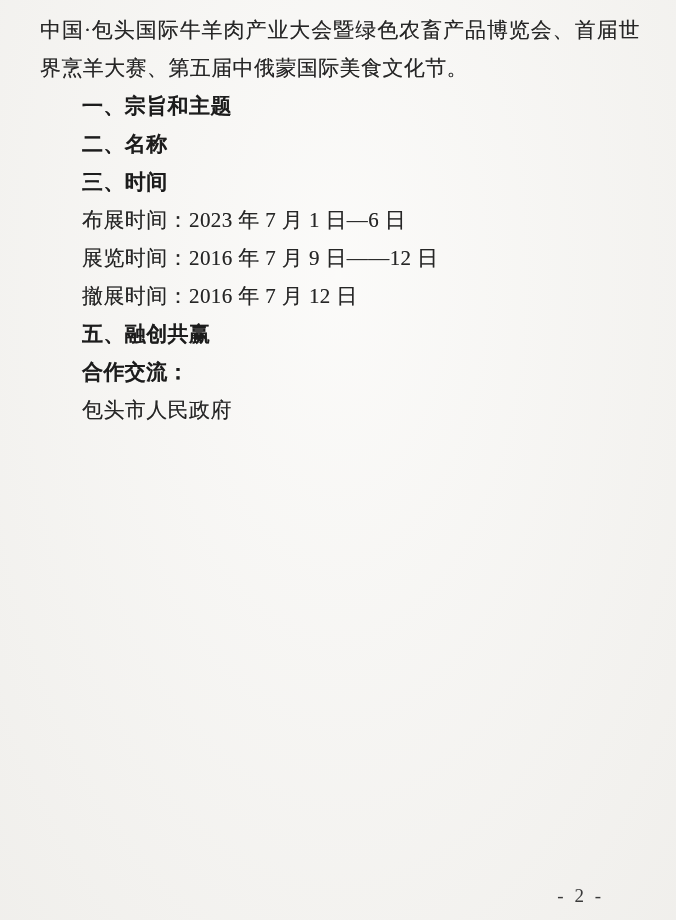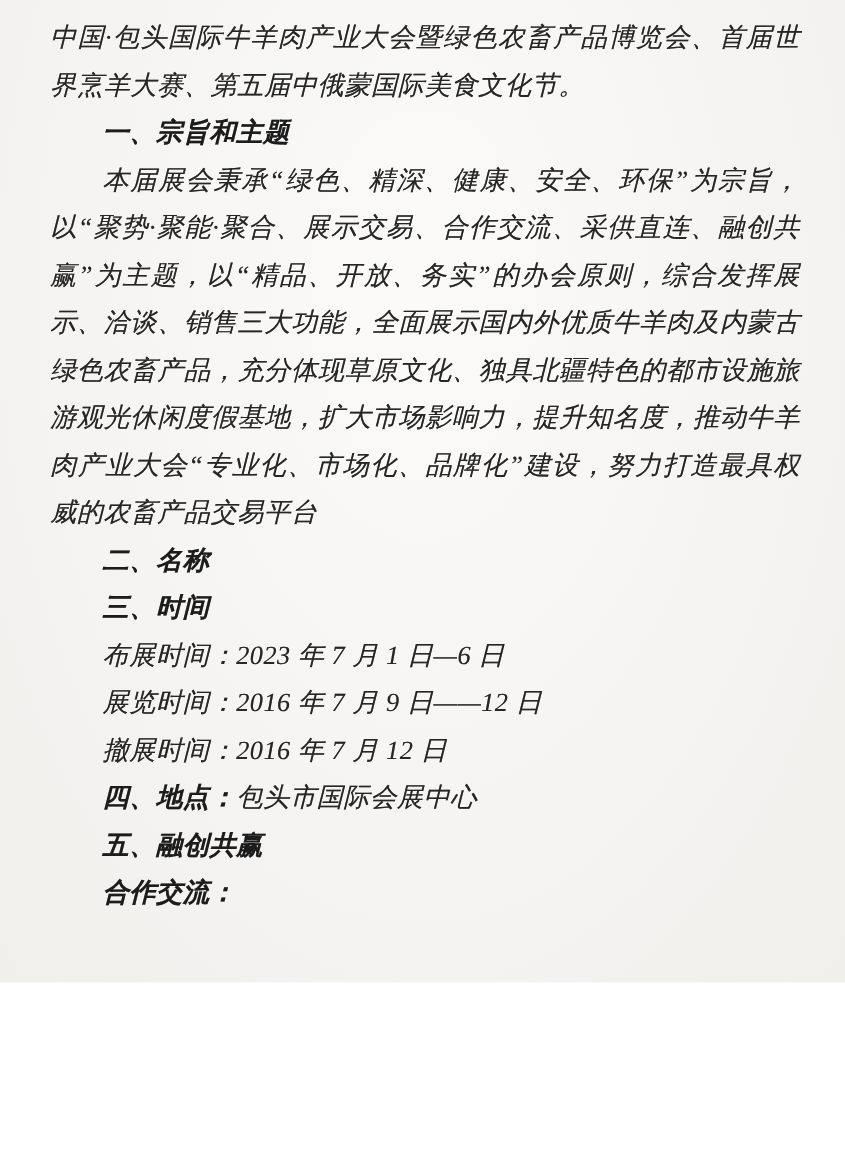--- a/index.html
+++ b/index.html
@@ -2,33 +2,32 @@
 <html><head>
 <meta charset="utf-8">
 <style>
   html, body {
     margin: 0;
     padding: 0;
   }
   .page {
     position: relative;
     width: 676px;
-    height: 786px;
+    height: 920px;
     box-sizing: border-box;
     background: #f7f6f3;
     background-image: radial-gradient(ellipse at 50% 30%, rgba(255,255,255,0.5) 0%, rgba(220,218,214,0.25) 100%);
     padding: 11px 36px 0 40px;
     font-family: "Liberation Serif", "DejaVu Serif", serif;
     color: #262626;
     font-size: 21px;
     line-height: 38px;
     letter-spacing: 0.4px;
     overflow: hidden;
     text-shadow: 0 0 0.5px rgba(45,45,45,0.55);
-    font-style: italic;
   }
   .page p {
     margin: 0;
     text-align: justify;
   }
   .indent {
     text-indent: 2em;
   }
   .heading {
     font-weight: bold;
@@ -47,35 +46,34 @@
 </style>
 </head>
 <body>
 
 <div class="page">
 
   <p class="body-text">中国·包头国际牛羊肉产业大会暨绿色农畜产品博览会、首届世界烹羊大赛、第五届中俄蒙国际美食文化节。</p>
 
   <p class="heading indent">一、宗旨和主题</p>
 
-  <p class="body-text indent">本届展会秉承“绿色、精深、健康、安全、环保”为宗旨，以“聚势·聚能·聚合、展示交易、合作交流、采供直连、融创共赢”为主题，以“精品、开放、务实”的办会原则，综合发挥展示、洽谈、销售三大功能，全面展示国内外优质牛羊肉及内蒙古绿色农畜产品，充分体现草原文化、独具北疆特色的都市设施旅游观光休闲度假基地，扩大市场影响力，提升知名度，推动牛羊肉产业大会“专业化、市场化、品牌化”建设，努力打造最具权威的农畜产品交易平台</p>
 
   <p class="heading indent">二、名称</p>
 
 
   <p class="heading indent">三、时间</p>
 
   <p class="body-text indent">布展时间：2023 年 7 月 1 日—6 日</p>
 
   <p class="body-text indent">展览时间：2016 年 7 月 9 日——12 日</p>
 
   <p class="body-text indent">撤展时间：2016 年 7 月 12 日</p>
 
-  <p class="body-text indent"><span class="heading">四、地点：</span><span>包头市国际会展中心</span></p>
 
   <p class="heading indent">五、融创共赢</p>
 
   <p class="heading indent">合作交流：</p>
 
+  <p class="body-text indent">包头市人民政府</p>
 
   <div class="page-number">- 2 -</div>
 
 </div>
 
 </body></html>

